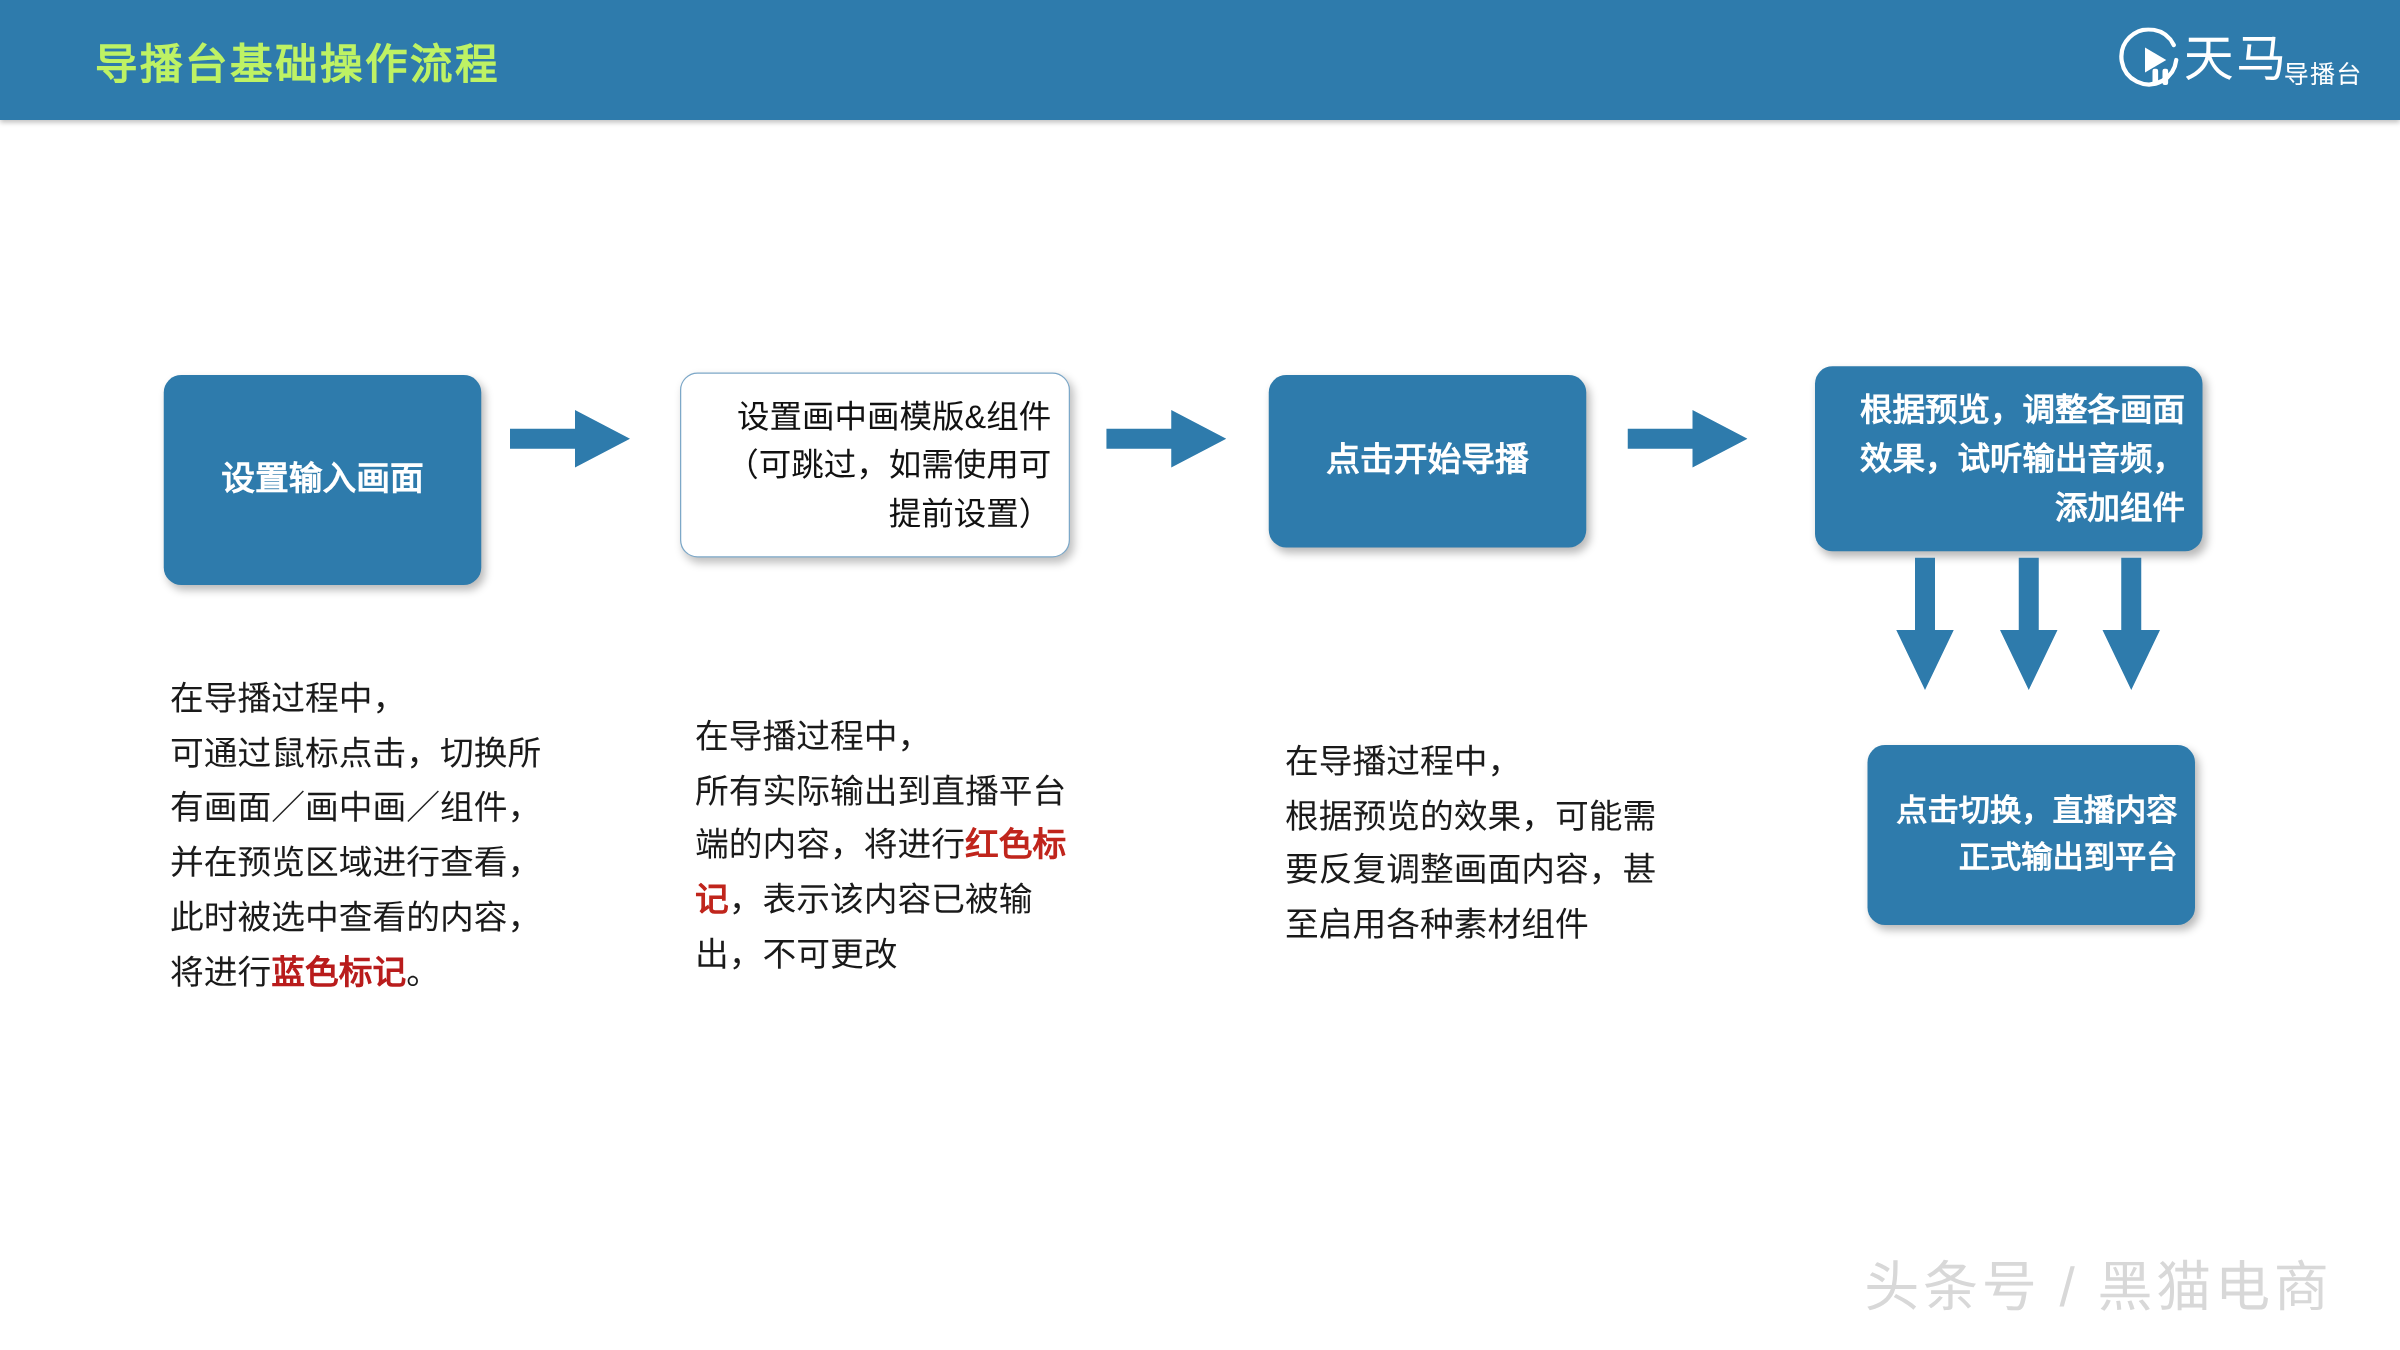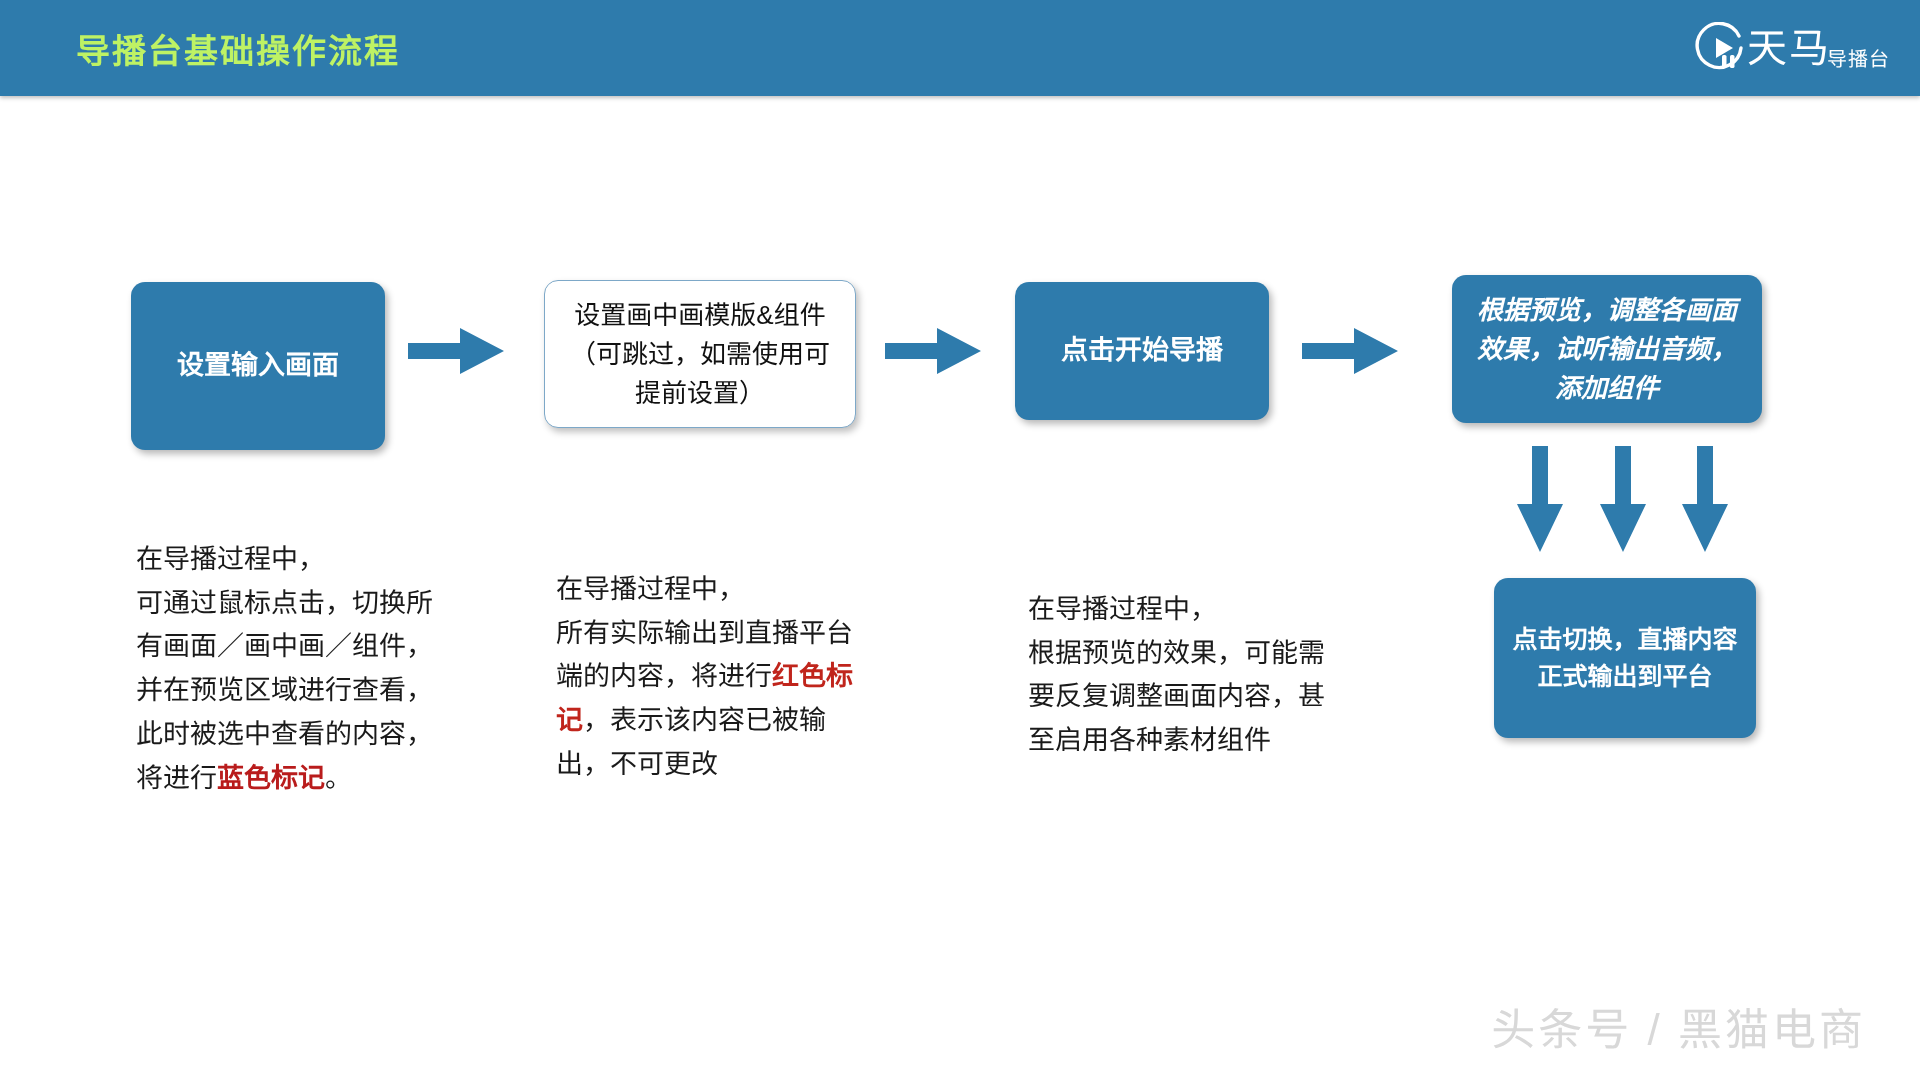--- a/index.html
+++ b/index.html
@@ -68,22 +68,23 @@
     margin-left: -4px;
   }
 
   
   .box {
     position: absolute;
     box-sizing: border-box;
     display: flex;
     align-items: center;
     justify-content: center;
-    text-align: center;
+    text-align: right;
     border-radius: 14px;
+    margin-top: 18px;
   }
   .box-filled {
     background: #2e7bac;
     color: #ffffff;
     font-weight: bold;
     box-shadow: 3px 4px 7px rgba(0,0,0,0.28);
   }
   .box-outline {
     background: #ffffff;
     color: #111111;
@@ -92,24 +93,24 @@
   }
   .box-text {
     padding: 0 14px;
     line-height: 1.45;
   }
 
   #box-1 { left: 131px;  top: 282px; width: 254px; height: 168px; font-size: 27px; }
   #box-2 { left: 544px;  top: 280px; width: 312px; height: 148px; font-size: 26px; }
   #box-3 { left: 1015px; top: 282px; width: 254px; height: 138px; font-size: 27px; }
   #box-4 { left: 1452px; top: 275px; width: 310px; height: 148px; font-size: 26px; }
-  #box-5 { left: 1494px; top: 578px; width: 262px; height: 160px; font-size: 25px; }
+  #box-5 { left: 1494px; top: 578px; width: 262px; height: 144px; font-size: 25px; }
 
   #box-2 .box-text { line-height: 1.5; }
-  #box-4 .box-text { line-height: 1.5; font-style: italic; }
+  #box-4 .box-text { line-height: 1.5; }
   #box-5 .box-text { line-height: 1.5; }
 
   
   .arrow-right {
     position: absolute;
     width: 96px;
     height: 54px;
     top: 324px;
   }
   #arrow-1 { left: 408px; }

